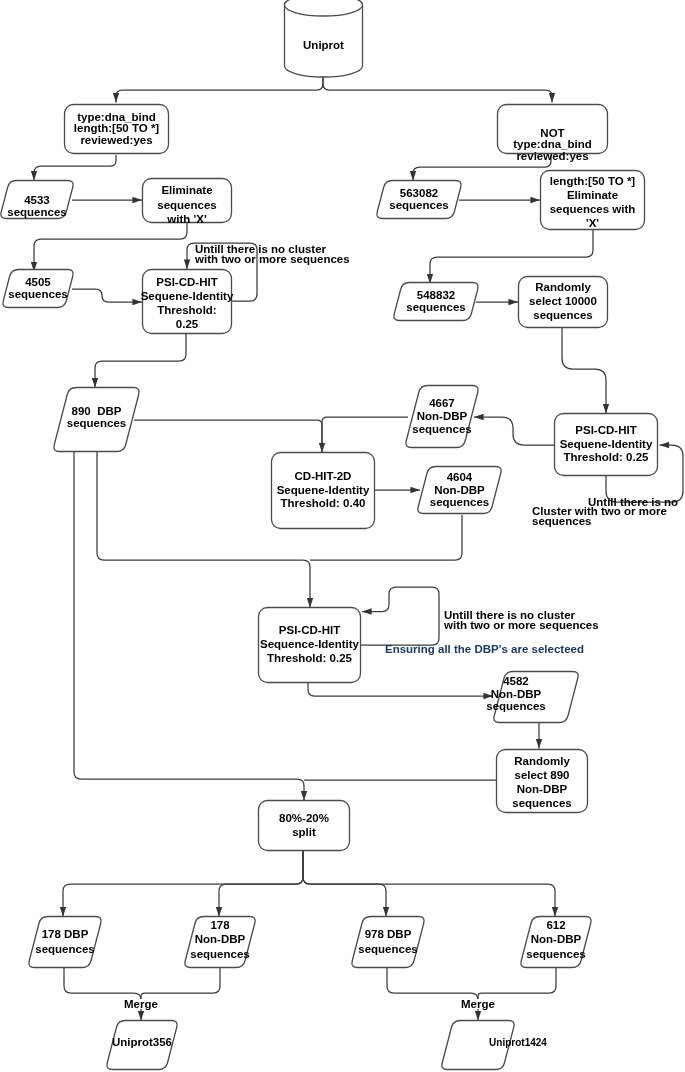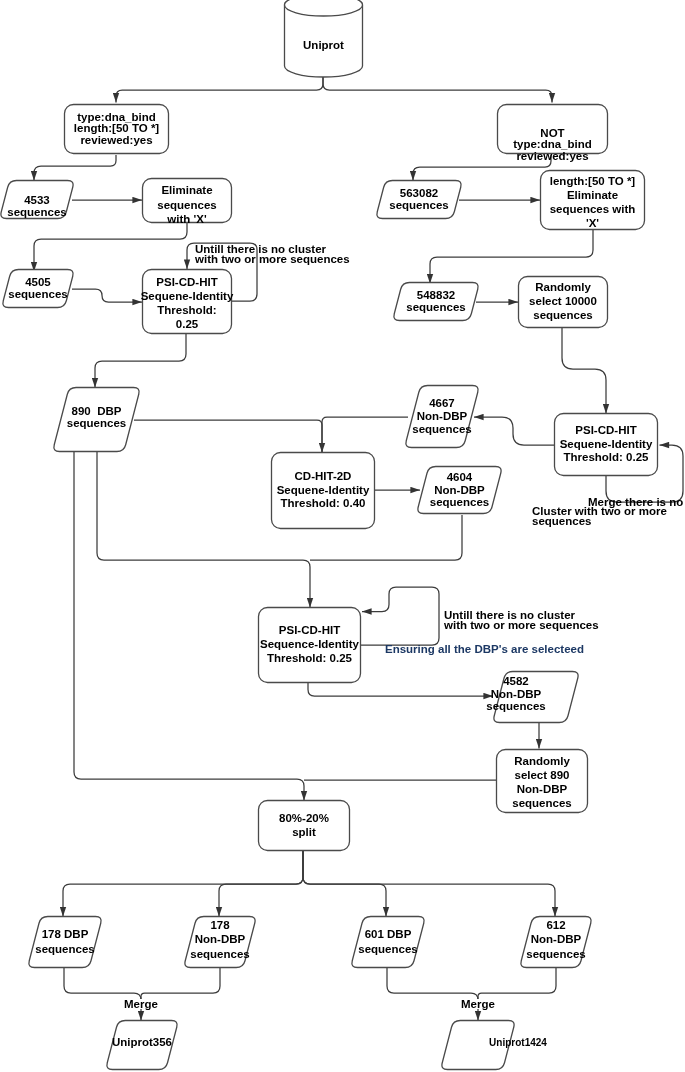--- a/index.html
+++ b/index.html
@@ -189,39 +189,39 @@
       <div class="node" style="left: 27px; top: 915.5px; width: 76px; height: 52px; font-size: 11.5px; line-height: 14.1px;">
         <span>178 DBP
 sequences</span>
       </div>
       <div class="node" style="left: 183px; top: 913.5px; width: 74px; height: 52px; font-size: 11.5px; line-height: 14.1px;">
         <span>178
 Non-DBP
 sequences</span>
       </div>
       <div class="node" style="left: 350px; top: 915.5px; width: 76px; height: 52px; font-size: 11.5px; line-height: 14.1px;">
-        <span>601 DBP
+        <span>978 DBP
 sequences</span>
       </div>
       <div class="node" style="left: 519px; top: 913.5px; width: 74px; height: 52px; font-size: 11.5px; line-height: 14.1px;">
         <span>612
 Non-DBP
 sequences</span>
       </div>
       <div class="node" style="left: 105px; top: 1018px; width: 74px; height: 50px; font-size: 11.5px;">
         <span>Uniprot356</span>
       </div>
       <div class="node" style="left: 440px; top: 1018px; width: 76px; height: 50px; font-size: 10px; margin-left: 40px;">
         <span>Uniprot1424</span>
       </div>
     </div>
   <div id="lbllayer">
       <div class="lbl" style="left: 195px; top: 244px; font-size: 11.5px; color: rgb(0, 0, 0); text-align: left;">Untill there is no cluster
 with two or more sequences</div>
-      <div class="lbl" style="left: 588px; top: 497px; font-size: 11.5px; color: rgb(0, 0, 0); text-align: left;">Merge there is no</div>
+      <div class="lbl" style="left: 588px; top: 497px; font-size: 11.5px; color: rgb(0, 0, 0); text-align: left;">Untill there is no</div>
       <div class="lbl" style="left: 487px; top: 506px; font-size: 11.5px; color: rgb(0, 0, 0); text-align: left; margin-left: 45px;">Cluster with two or more sequences</div>
       <div class="lbl" style="left: 444px; top: 610px; font-size: 11.5px; color: rgb(0, 0, 0); text-align: left;">Untill there is no cluster
 with two or more sequences</div>
       <div class="lbl" style="left: 385px; top: 644px; font-size: 11.5px; color: rgb(28, 56, 100); text-align: left;">Ensuring all the DBP's are selecteed</div>
       <div class="lbl" style="left: 122px; top: 999px; font-size: 11.5px; color: rgb(0, 0, 0); text-align: left; background: rgb(255, 255, 255); padding: 0px 2px;">Merge</div>
       <div class="lbl" style="left: 459px; top: 999px; font-size: 11.5px; color: rgb(0, 0, 0); text-align: left; background: rgb(255, 255, 255); padding: 0px 2px;">Merge</div>
     </div>
 </div>
 
 </body></html>

